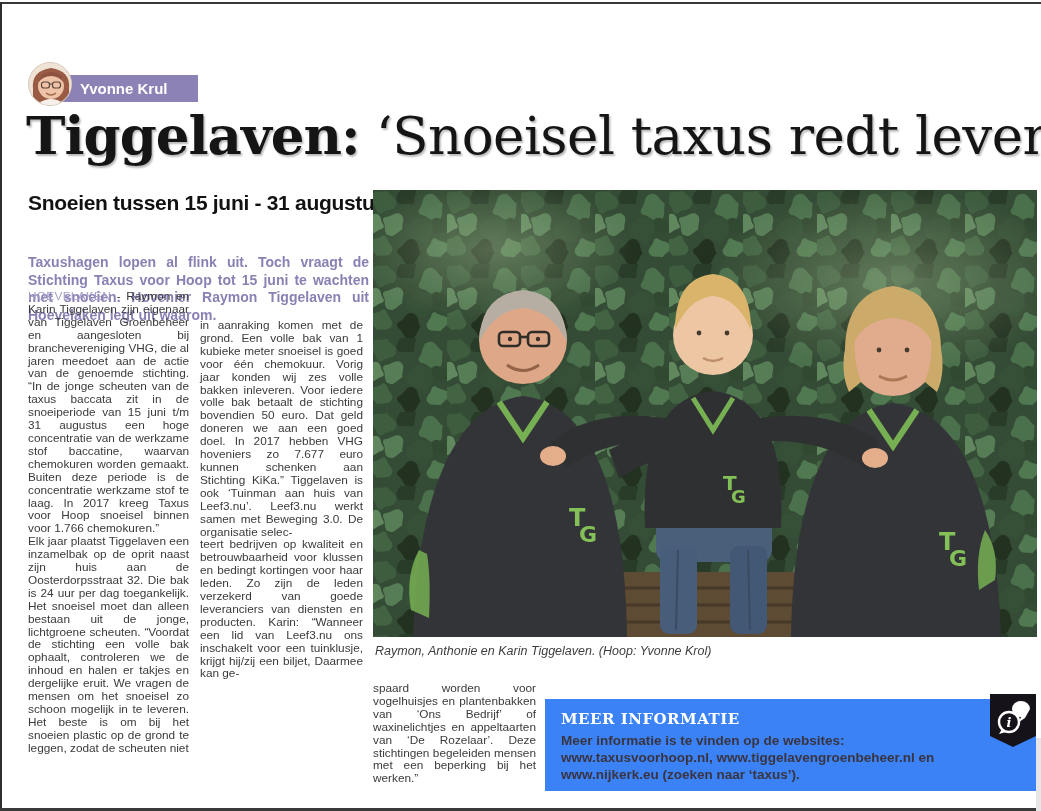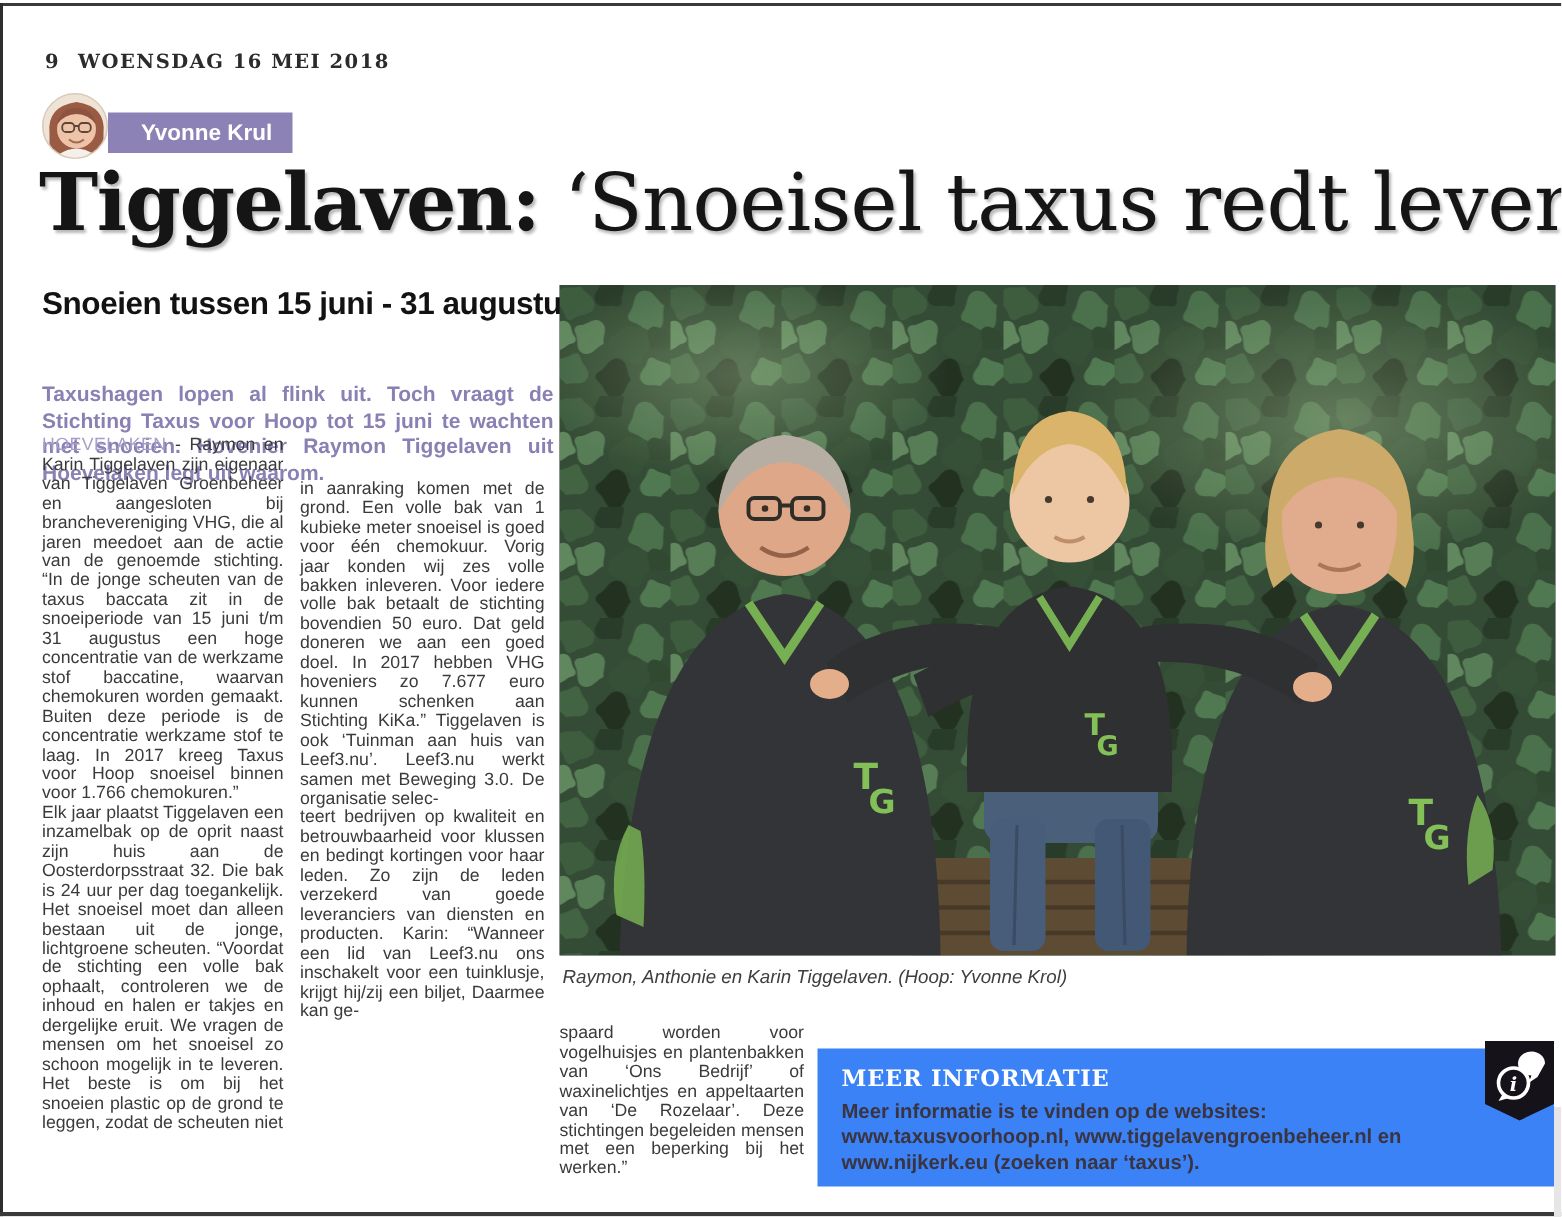--- a/index.html
+++ b/index.html
@@ -16,24 +16,24 @@
 
   .masthead {
     position:absolute; left:30px; top:34px;
     font-family:"DejaVu Serif", serif; font-weight:bold;
     font-size:13px; letter-spacing:1px; color:#2b2b2b;
   }
   .masthead .pageno { margin-right:12px; }
 
   .byline { position:absolute; left:28px; top:62px; height:46px; }
   .byline-tag {
-    position:absolute; left:44px; top:13px; height:27px;
+    position:absolute; left:30px; top:13px; height:27px;
     background:#8d82b6; color:#ffffff;
     font-weight:bold; font-size:15px; line-height:27px;
-    padding:0 13px 0 22px; white-space:nowrap;
+    padding:0 30px 0 22px; white-space:nowrap;
   }
   .avatar {
     position:absolute; left:0; top:0; width:44px; height:44px;
     border-radius:50%; overflow:hidden; background:#e9d6c4; z-index:2;
     border:1px solid #d8cabb;
   }
 
   .headline {
     position:absolute; left:26px; top:104px; width:1005px;
     font-family:"DejaVu Serif", serif; font-size:53px; line-height:62px;
@@ -94,23 +94,20 @@
 </head>
 <body>
 
 <div class="page">
 
   <div class="edge-top"></div>
   <div class="edge-left"></div>
   <div class="edge-bottom"></div>
   <div class="edge-right"></div>
 
-  <div class="masthead">
-    <span class="pageno">9</span><span>WOENSDAG 16 MEI 2018</span>
-  </div>
 
   <div class="byline">
     <div class="byline-tag">Yvonne Krul</div>
     <div class="avatar">
       <svg width="44" height="44" viewBox="0 0 44 44">
         <rect width="44" height="44" fill="#efe3d6"></rect>
         <path d="M4,26 Q2,8 22,5 Q42,8 40,26 L40,40 L4,40 Z" fill="#9a5b45"></path>
         <circle cx="22" cy="23" r="13" fill="#eec3a8"></circle>
         <path d="M9,20 Q12,8 22,9 Q32,8 35,20 Q30,13 22,13 Q14,13 9,20 Z" fill="#8e5340"></path>
         <rect x="12.5" y="19" width="8" height="6" rx="2.5" fill="none" stroke="#5a4638" stroke-width="1.2"></rect>

